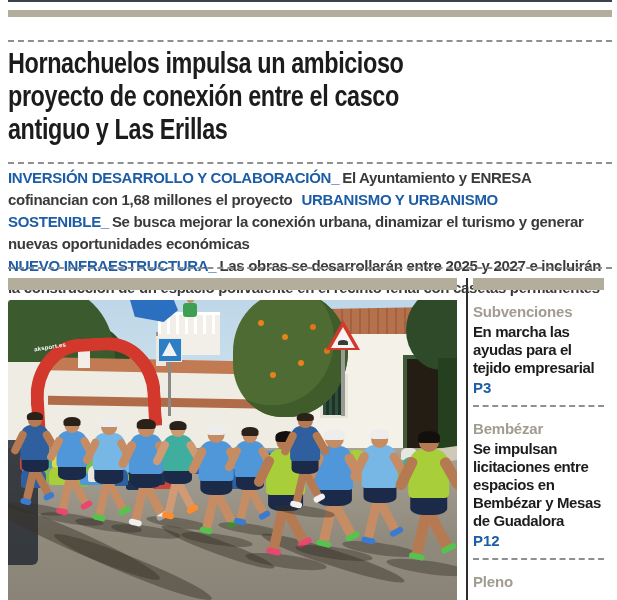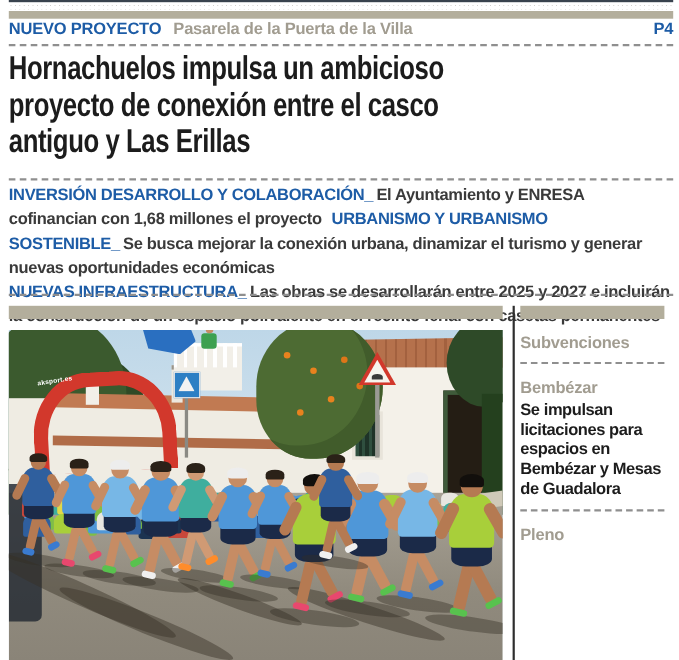--- a/index.html
+++ b/index.html
@@ -125,40 +125,35 @@
 </style>
 </head>
 <body>
 
 <div class="page">
 
   <div class="topline"></div>
   <div class="halftone"></div>
   <div class="tanbar-top"></div>
 
-  <div class="kicker-row">
-    <span class="kk">NUEVO PROYECTO</span>
-    <span class="ks">Pasarela de la Puerta de la Villa</span>
-    <span class="pref">P4</span>
-  </div>
   <div class="dash dash1"></div>
 
   <h1 class="headline" style="margin:0;">
     <span>Hornachuelos impulsa un ambicioso</span>
     <span>proyecto de conexión entre el casco</span>
     <span>antiguo y Las Erillas</span>
   </h1>
   <div class="dash dash2"></div>
 
   <div class="deck">
     <p>
       <span class="dk">INVERSIÓN DESARROLLO Y COLABORACIÓN_</span><span>El Ayuntamiento y ENRESA cofinancian con 1,68 millones el proyecto</span><span class="dk follow">URBANISMO Y URBANISMO SOSTENIBLE_</span><span>Se busca mejorar la conexión urbana, dinamizar el turismo y generar nuevas oportunidades económicas</span>
     </p>
     <p>
-      <span class="dk">NUEVAS INFRAESTRUCTURA_</span><span>Las obras se desarrollarán entre 2025 y 2027 e incluirán la construcción de un espacio polivalente en el recinto ferial con casetas permanentes</span>
+      <span class="dk">NUEVO INFRAESTRUCTURA_</span><span>Las obras se desarrollarán entre 2025 y 2027 e incluirán la construcción de un espacio polivalente en el recinto ferial con casetas permanentes</span>
     </p>
   </div>
   <div class="dash dash3"></div>
 
   <div class="tanbar-main"></div>
 
   <div class="photo">
     <div class="tree-left"></div>
     <div class="houses"></div>
     <div class="roof-a"></div>
@@ -642,26 +637,29 @@
       </div>
   </div>
 
   <div class="vline"></div>
 
   <aside class="sidebar">
     <div class="sb-tan"></div>
 
     <div class="sb-item">
       <div class="sb-kicker">Subvenciones</div>
+      <div class="sb-head">En marcha las ayudas para el tejido empresarial</div>
+      <div class="sb-pref">P3</div>
       <div class="sb-dash"></div>
     </div>
 
     <div class="sb-item">
       <div class="sb-kicker">Bembézar</div>
-      <div class="sb-head">Se impulsan licitaciones para espacios en Bembézar y Mesas de Guadalora</div>
+      <div class="sb-head">Se impulsan licitaciones entre espacios en Bembézar y Mesas de Guadalora</div>
+      <div class="sb-pref">P12</div>
       <div class="sb-dash"></div>
     </div>
 
     <div class="sb-item">
       <div class="sb-kicker">Pleno</div>
 
     </div>
   </aside>
 </div>
 

